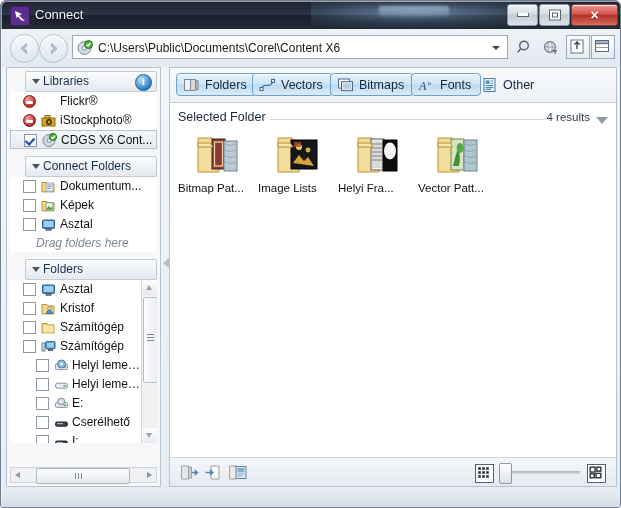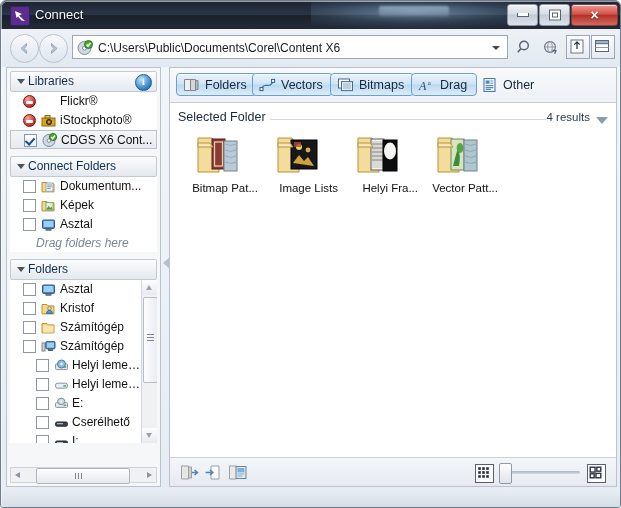--- a/index.html
+++ b/index.html
@@ -54,21 +54,21 @@
     border-right:4px solid transparent;border-top:4px solid #444;}
 
   .abtn{position:absolute;top:6px;width:24px;height:24px;box-sizing:border-box;
     border:1px solid transparent;}
   .abtn.f{left:512px;} .abtn.g{left:537px;} .abtn.h{left:565px;} .abtn.i{left:590px;}
   .abtn.h,.abtn.i{border:1px solid #9aa7b6;background:linear-gradient(180deg,#fbfcfe,#e6ebf2);}
 
   
   .leftpanel{position:absolute;left:5px;top:66px;width:155px;height:420px;background:#f6f7f9;
     border:1px solid #b9c2cd;box-sizing:border-box;}
-  .sect-head{margin:3px 3px 0 3px;height:19px;
+  .sect-head{margin:3px 3px 0 18px;height:19px;
     background:linear-gradient(180deg,#fbfcfd 0%,#e4e9f0 100%);
     border:1px solid #c2cad5;border-radius:2px;position:relative;}
   .sect-head .tri{position:absolute;left:6px;top:7px;width:0;height:0;
     border-left:4px solid transparent;border-right:4px solid transparent;border-top:5px solid #4a5560;}
   .sect-head .lbl{position:absolute;left:17px;top:2px;height:15px;line-height:15px;font-size:12px;color:#12304e;}
   .sect-head .info{position:absolute;right:4px;top:2px;width:15px;height:15px;border-radius:50%;
     background:radial-gradient(circle at 35% 30%,#bfe2f8,#2b7fc4 70%,#1b5c96);
     border:1px solid #1d5d97;color:#fff;font-size:10px;font-weight:bold;text-align:center;line-height:14px;
     font-family:"Liberation Serif",serif;}
 
@@ -132,21 +132,21 @@
   .tab .tl{font-size:12.5px;color:#16283c;}
 
   .subbar{position:relative;height:22px;margin:5px 8px 0 8px;}
   .subbar .sf{position:absolute;left:0;top:2px;font-size:12.5px;color:#16283c;}
   .subbar .line{position:absolute;left:92px;right:62px;top:11px;height:1px;background:#d3d8df;}
   .subbar .res{position:absolute;right:18px;top:3px;font-size:11.5px;color:#2a3b4d;}
   .subbar .caret{position:absolute;right:0;top:9px;width:0;height:0;
     border-left:6px solid transparent;border-right:6px solid transparent;border-top:7px solid #8e9aa6;}
 
   .grid{position:absolute;left:8px;top:62px;right:8px;display:flex;gap:0;}
-  .item{width:80px;text-align:right;}
+  .item{width:80px;text-align:left;}
   .item .thumb{width:56px;height:48px;margin:0 auto;position:relative;}
   .item .cap{margin-top:4px;font-size:11.5px;color:#111;white-space:nowrap;overflow:hidden;}
 
   .statusbar{position:absolute;left:0;right:0;bottom:0;height:28px;
     background:linear-gradient(180deg,#f4f6f9,#e6eaf0);border-top:1px solid #ccd2da;}
   .sb-ico{position:absolute;top:5px;width:20px;height:19px;}
   .sb-ico.a{left:10px;} .sb-ico.b{left:34px;} .sb-ico.c{left:58px;}
   .zoom-small{position:absolute;right:122px;top:6px;width:17px;height:17px;border:1px solid #566070;background:#fff;}
   .zoom-large{position:absolute;right:10px;top:6px;width:17px;height:17px;border:1px solid #566070;background:#fff;}
   .slider-track{position:absolute;right:36px;top:13px;width:78px;height:3px;
@@ -461,21 +461,21 @@
         </span>
         <span class="tl">Bitmaps</span>
       </div>
       <div class="tab on" style="left:241px">
         <span class="ti">
           <svg viewBox="0 0 17 16" width="17" height="16">
             <text x="1" y="12.5" font-family="Liberation Serif, serif" font-style="italic" font-size="12" fill="#27496b">A</text>
             <text x="9.8" y="7.5" font-family="Liberation Serif, serif" font-size="7" fill="#27496b">a</text>
           </svg>
         </span>
-        <span class="tl">Drag</span>
+        <span class="tl">Fonts</span>
       </div>
       <div class="tab" style="left:305px">
         <span class="ti">
           <svg viewBox="0 0 17 16" width="17" height="16">
             <rect x="3" y="1.6" width="11" height="12.8" fill="#fff" stroke="#3e6d99"></rect>
             <rect x="4.6" y="3.4" width="4" height="3.4" fill="#4f8cc0"></rect>
             <g stroke="#4f8cc0" stroke-width="1.1">
                 <line x1="9.4" y1="4" x2="12.4" y2="4"></line>
                 <line x1="9.4" y1="6.2" x2="12.4" y2="6.2"></line>
             <line x1="4.6" y1="8.6" x2="12.4" y2="8.6"></line>

